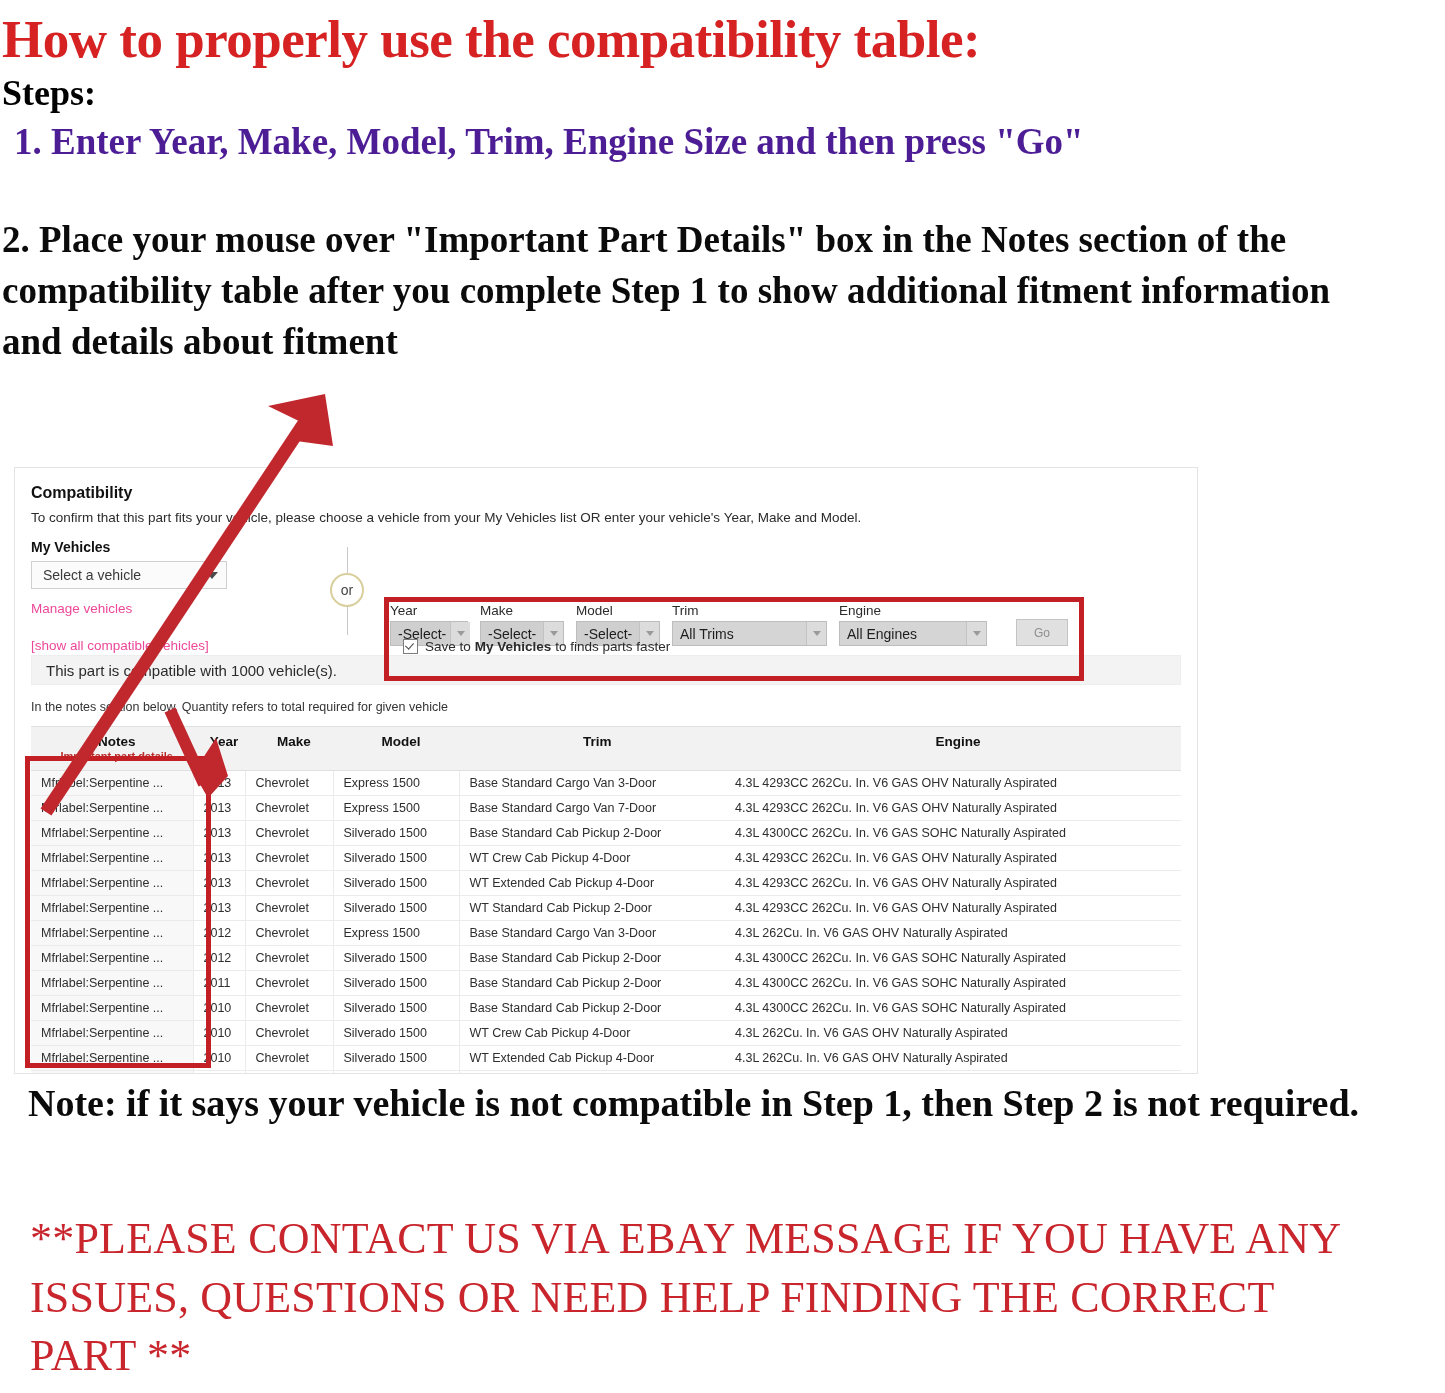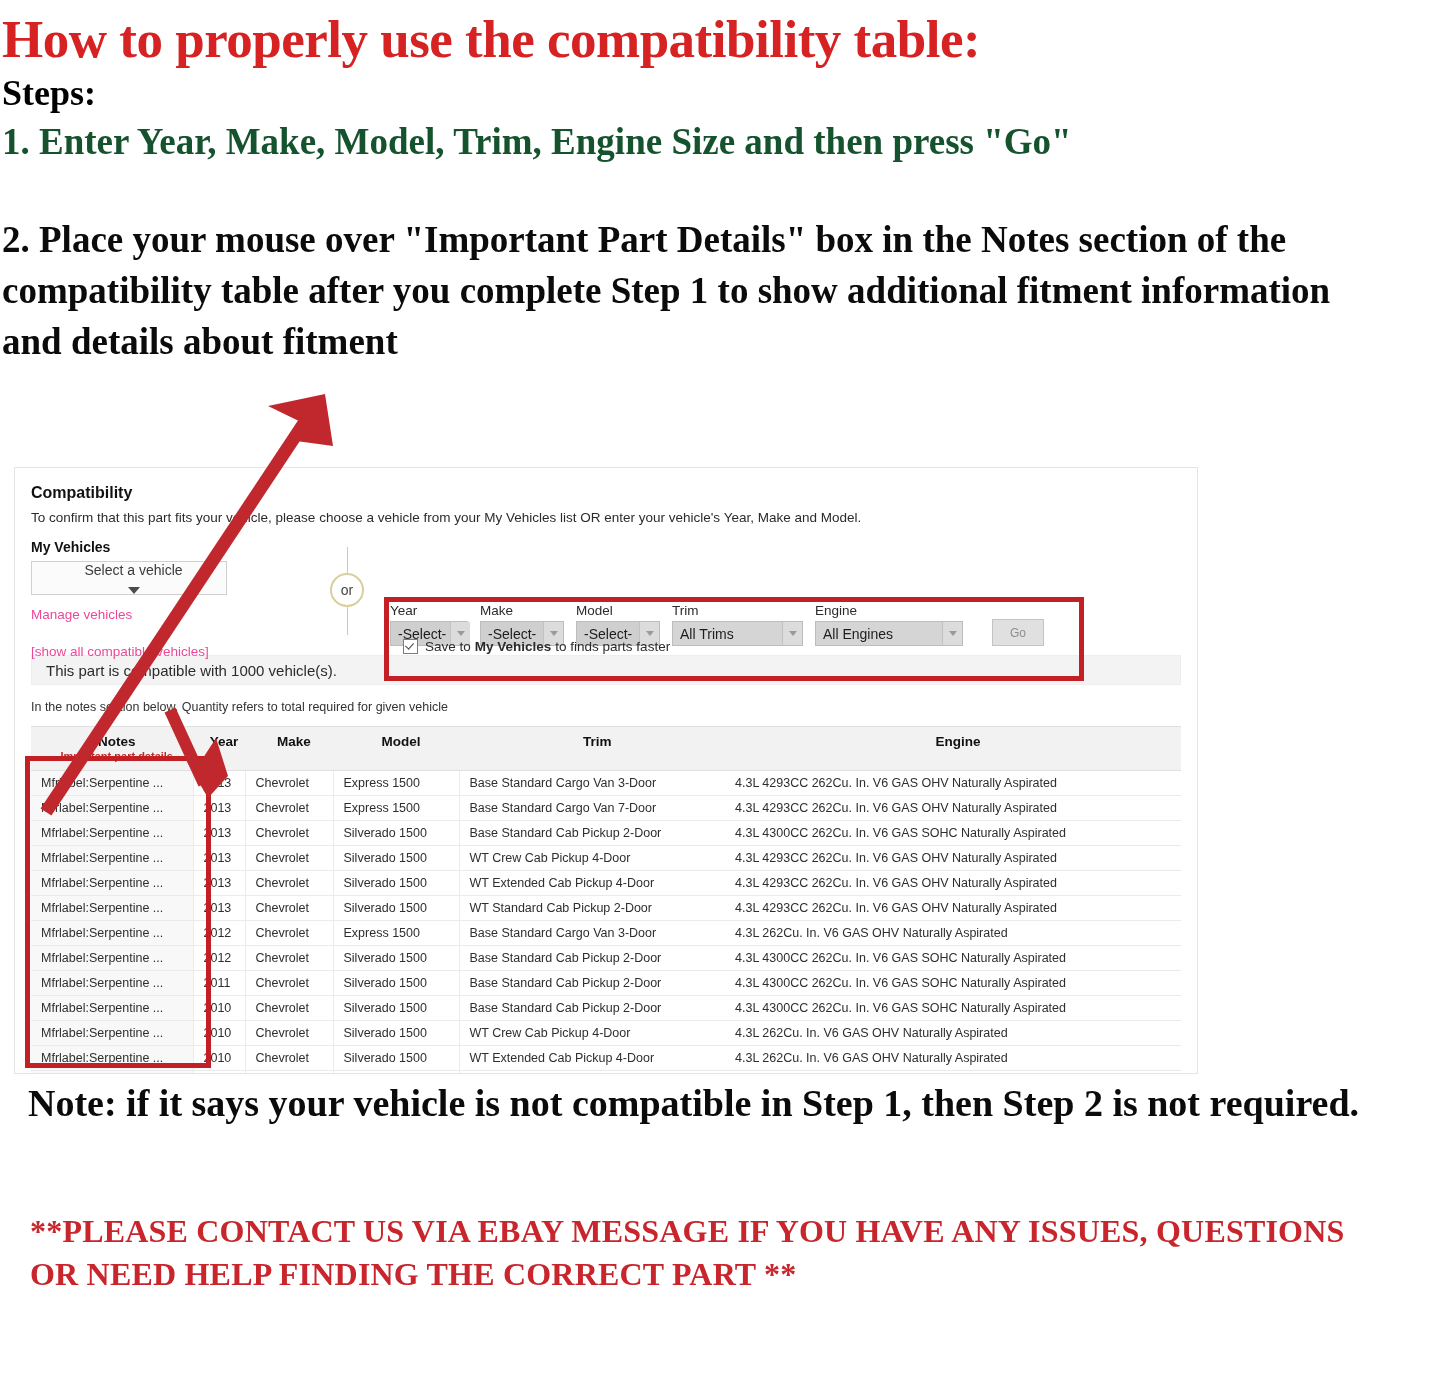--- a/index.html
+++ b/index.html
@@ -37,24 +37,24 @@
     font-family: "Liberation Serif", serif;
     font-weight: bold;
     color: #000000;
     font-size: 36px;
     line-height: 1.08;
     margin: 6px 0 4px 0;
   }
   .step-line {
     font-family: "Liberation Serif", serif;
     font-weight: bold;
-    color: #14532d;
+    color: #4c1d95;
     font-size: 37px;
     line-height: 1.12;
-    margin: 8px 0 0 0;
+    margin: 8px 0 0 12px;
     white-space: nowrap;
   }
   .step-block {
     font-family: "Liberation Serif", serif;
     font-weight: bold;
     color: #0b0b0b;
     font-size: 37px;
     line-height: 1.38;
     margin: 52px 0 0 0;
     width: 1330px;
@@ -101,31 +101,30 @@
     width: 250px;
   }
   .myveh-label {
     font-size: 14px;
     font-weight: bold;
     color: #111111;
     margin-bottom: 6px;
   }
   .veh-select {
     width: 196px;
-    height: 34px;
+    height: 28px;
     border: 1px solid #d0d0d0;
     background: #fbfbfb;
     display: flex;
     align-items: center;
     justify-content: space-between;
-    padding: 0 8px 0 17px;
+    padding: 0 8px 0 11px;
     box-sizing: border-box;
     font-size: 14px;
     color: #3a3a3a;
-    flex-direction: column;
   }
   .veh-caret {
     width: 0; height: 0;
     border-left: 6px solid transparent;
     border-right: 6px solid transparent;
     border-top: 7px solid #4b4b4b;
   }
   .link {
     color: #ec4899;
     font-size: 13.5px;
@@ -220,21 +219,21 @@
   .sel .sel-btn i {
     width: 0; height: 0;
     border-left: 4px solid transparent;
     border-right: 4px solid transparent;
     border-top: 5px solid #9a9a9a;
     display: block;
   }
   .sel-year  { width: 78px; }
   .sel-make  { width: 84px; }
   .sel-model { width: 84px; }
-  .sel-trim  { width: 131px; background: #d5d5d5; gap: 36px; }
+  .sel-trim  { width: 155px; background: #d5d5d5; gap: 36px; }
   .sel-engine{ width: 148px; background: #d5d5d5; }
 
   .go-btn {
     width: 50px;
     height: 25px;
     background: #e0e0e0;
     border: 1px solid #c4c4c4;
     color: #8e8e8e;
     font-size: 12px;
     display: flex;
@@ -376,22 +375,22 @@
     font-size: 38px;
     line-height: 1.36;
     color: #0b0b0b;
   }
   .contact-block {
     position: absolute;
     left: 30px;
     top: 1210px;
     width: 1340px;
     font-family: "Liberation Serif", serif;
-    font-weight: bold;
-    font-size: 32px;
+    font-weight: normal;
+    font-size: 44px;
     line-height: 1.33;
     color: #C9252C;
     letter-spacing: 0.2px;
   }
 </style>
 </head>
 <body>
 
 <div class="instructions">
   <div class="hdr-red">How to properly use the compatibility table:</div>

